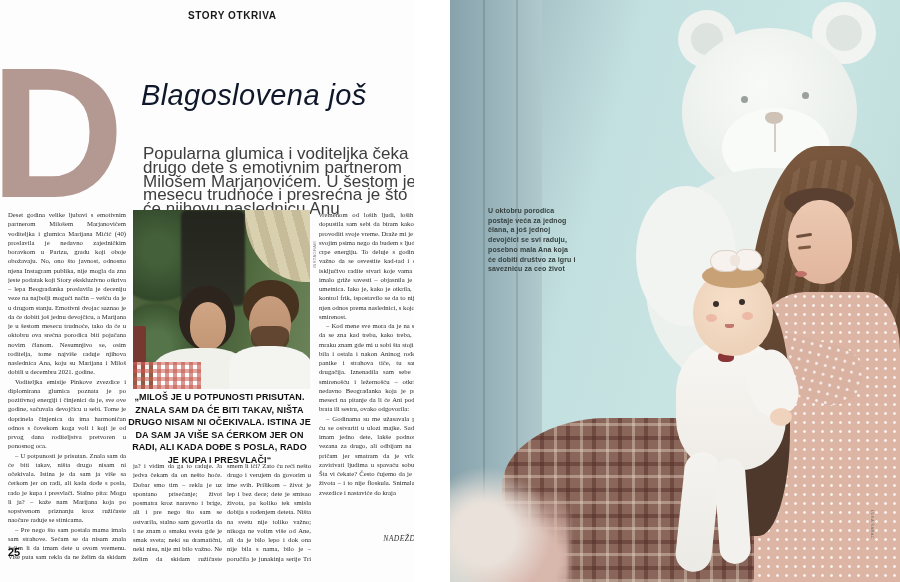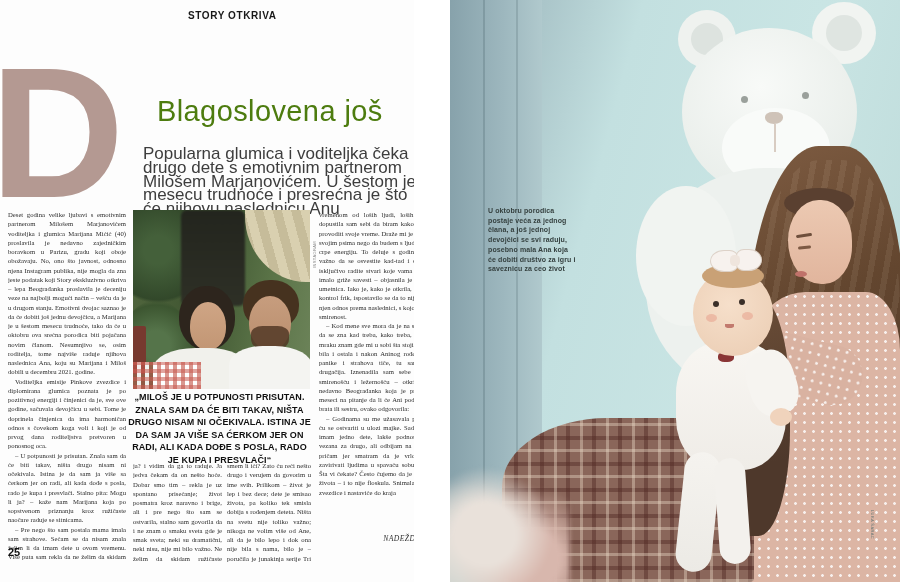--- a/index.html
+++ b/index.html
@@ -9,22 +9,22 @@
   .page-left{left:0;width:414px;background:#fdfdfd;}
   .page-right{left:450px;width:450px;}
 
   
   .section-label{position:absolute;left:188px;top:10px;font-size:10px;font-weight:bold;
                  letter-spacing:.6px;color:#181818;}
   .drop-cap{position:absolute;left:-10px;top:40px;font-size:186px;line-height:1;
             font-weight:700;color:#b49992;}
   .kicker{position:absolute;left:143px;top:52px;margin:0;font-size:21px;font-weight:800;
           letter-spacing:.2px;color:#0f0f0f;}
-  .title{position:absolute;left:141px;top:80px;margin:16px;font-size:29px;font-weight:400;
-         letter-spacing:.4px;line-height:30px;color:#4d7c0f;}
+  .title{position:absolute;left:141px;top:80px;margin:0;font-size:29px;font-weight:400;
+         letter-spacing:.4px;line-height:30px;color:#0f172a;font-style:italic;}
   .lead{position:absolute;left:143px;top:147px;width:278px;margin:0;font-size:17px;
         line-height:13.8px;color:#3d3d3d;}
   .col{position:absolute;font-family:"Liberation Serif","DejaVu Serif",serif;
        font-size:6.7px;line-height:9.25px;color:#2d2d2d;text-align:justify;overflow:hidden;}
   .col p{margin:0;}
   .col p + p{text-indent:7px;}
   .col1{left:8px;top:210px;width:118px;height:352px;}
   .col2{left:133px;top:461px;width:89px;height:101px;}
   .col3{left:227px;top:461px;width:84px;height:101px;}
   .col4{left:319px;top:210px;width:127px;height:322px;}

